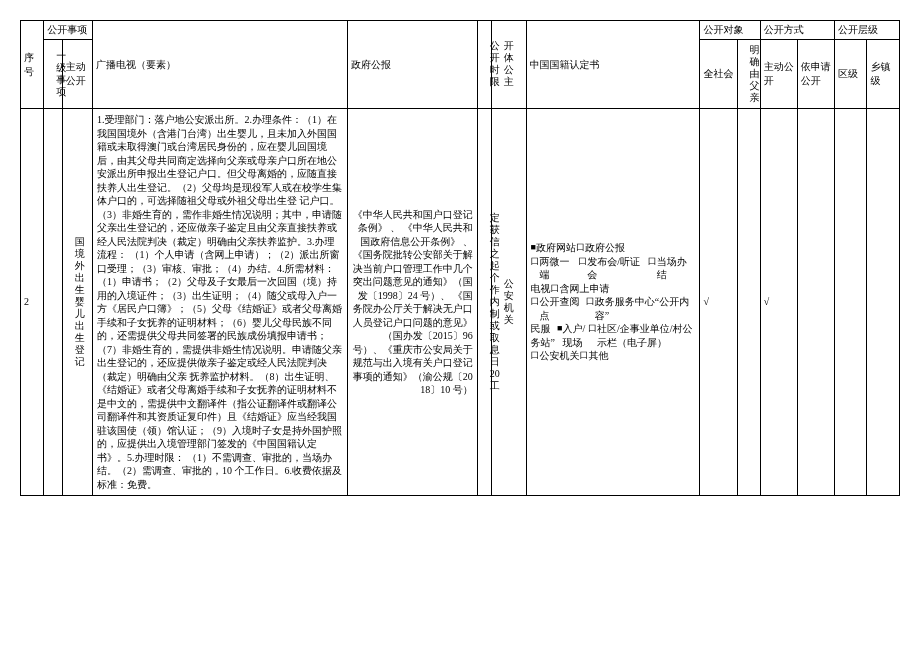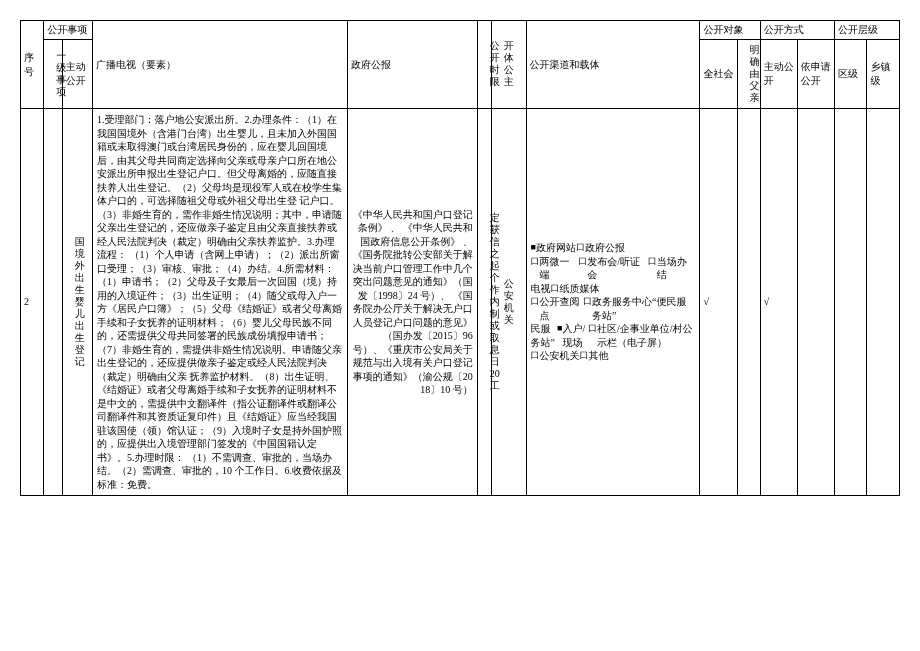--- a/index.html
+++ b/index.html
@@ -74,21 +74,21 @@
       <col class="col-level2">
   </colgroup>
   <thead>
     <tr>
       <th rowspan="2">序号</th>
       <th colspan="2">公开事项</th>
       <th rowspan="2">广播电视（要素）</th>
       <th rowspan="2">政府公报</th>
       <th rowspan="2" class="vcell"><span class="vtxt">公开时限</span></th>
       <th rowspan="2" class="vcell"><span class="vtxt">开体公主</span></th>
-      <th rowspan="2">公开渠道和载体</th>
+      <th rowspan="2">中国国籍认定书</th>
       <th colspan="2">公开对象</th>
       <th colspan="2">公开方式</th>
       <th colspan="2">公开层级</th>
     </tr>
     <tr>
       <th class="vcell"><span class="vtxt">一级事项</span></th>
       <th>主动公开</th>
       <th>全社会</th>
       <th class="vcell"><span class="vtxt">明确由父亲</span></th>
       <th>主动公开</th>
@@ -120,27 +120,27 @@
             <span class="chan-checked">口</span>
             <span>两微一端</span>
             <span class="chan-checked">口</span>
             <span>发布会/听证会</span>
             <span class="chan-checked">口</span>
             <span>当场办结</span>
           </div>
         <div class="chan-row">
             <span>电视</span>
             <span class="chan-checked">口</span>
-            <span>纸质媒体</span>
+            <span>含网上申请</span>
           </div>
         <div class="chan-row">
             <span class="chan-checked">口</span>
             <span>公开查阅点</span>
             <span class="chan-checked">口</span>
-            <span>政务服务中心“便民服务站”</span>
+            <span>政务服务中心“公开内容”</span>
           </div>
         <div class="chan-row">
             <span>民服务站”</span>
             <span class="chan-checked">■</span>
             <span>入户/现场</span>
             <span class="chan-checked">口</span>
             <span>社区/企事业单位/村公示栏（电子屏）</span>
           </div>
         <div class="chan-row">
             <span class="chan-checked">口</span>

